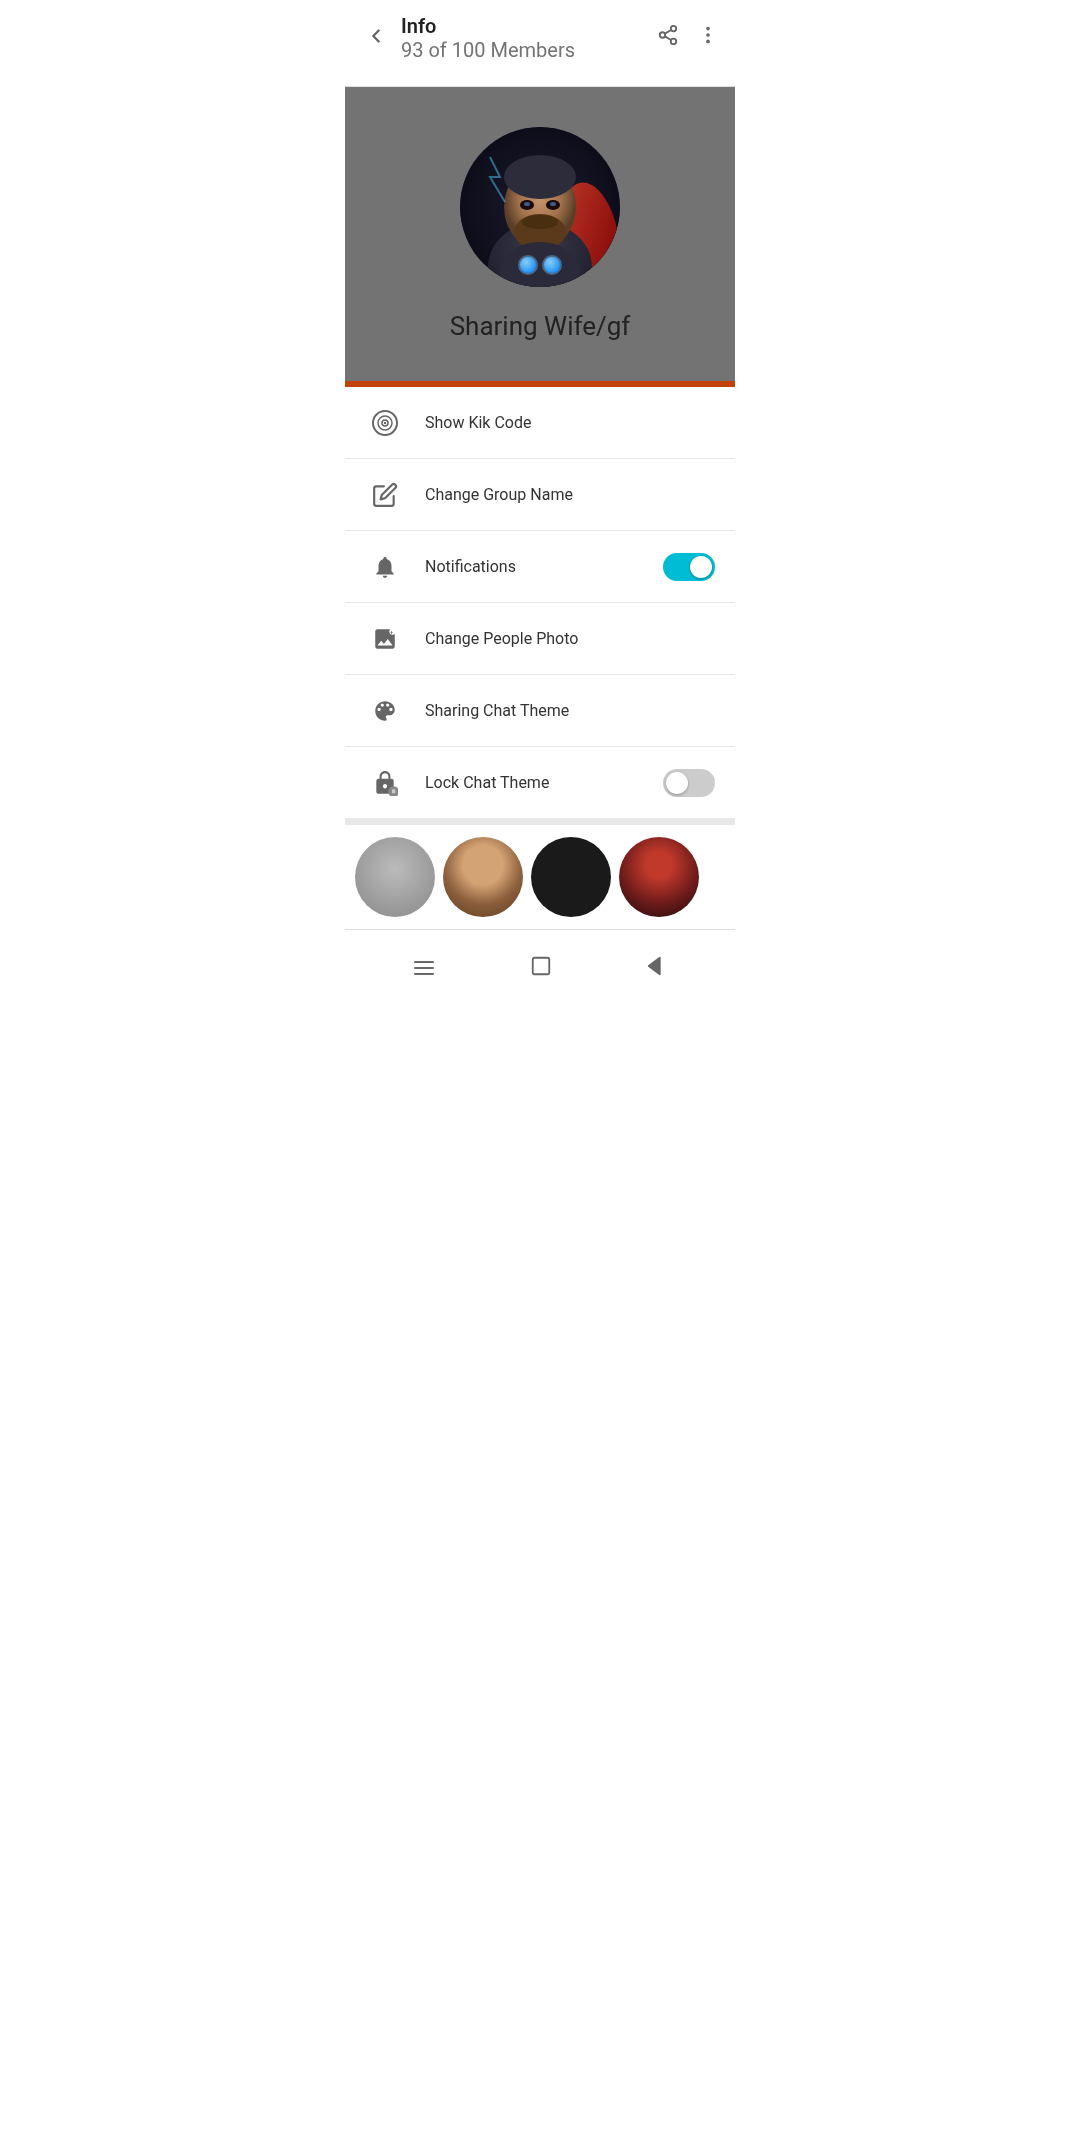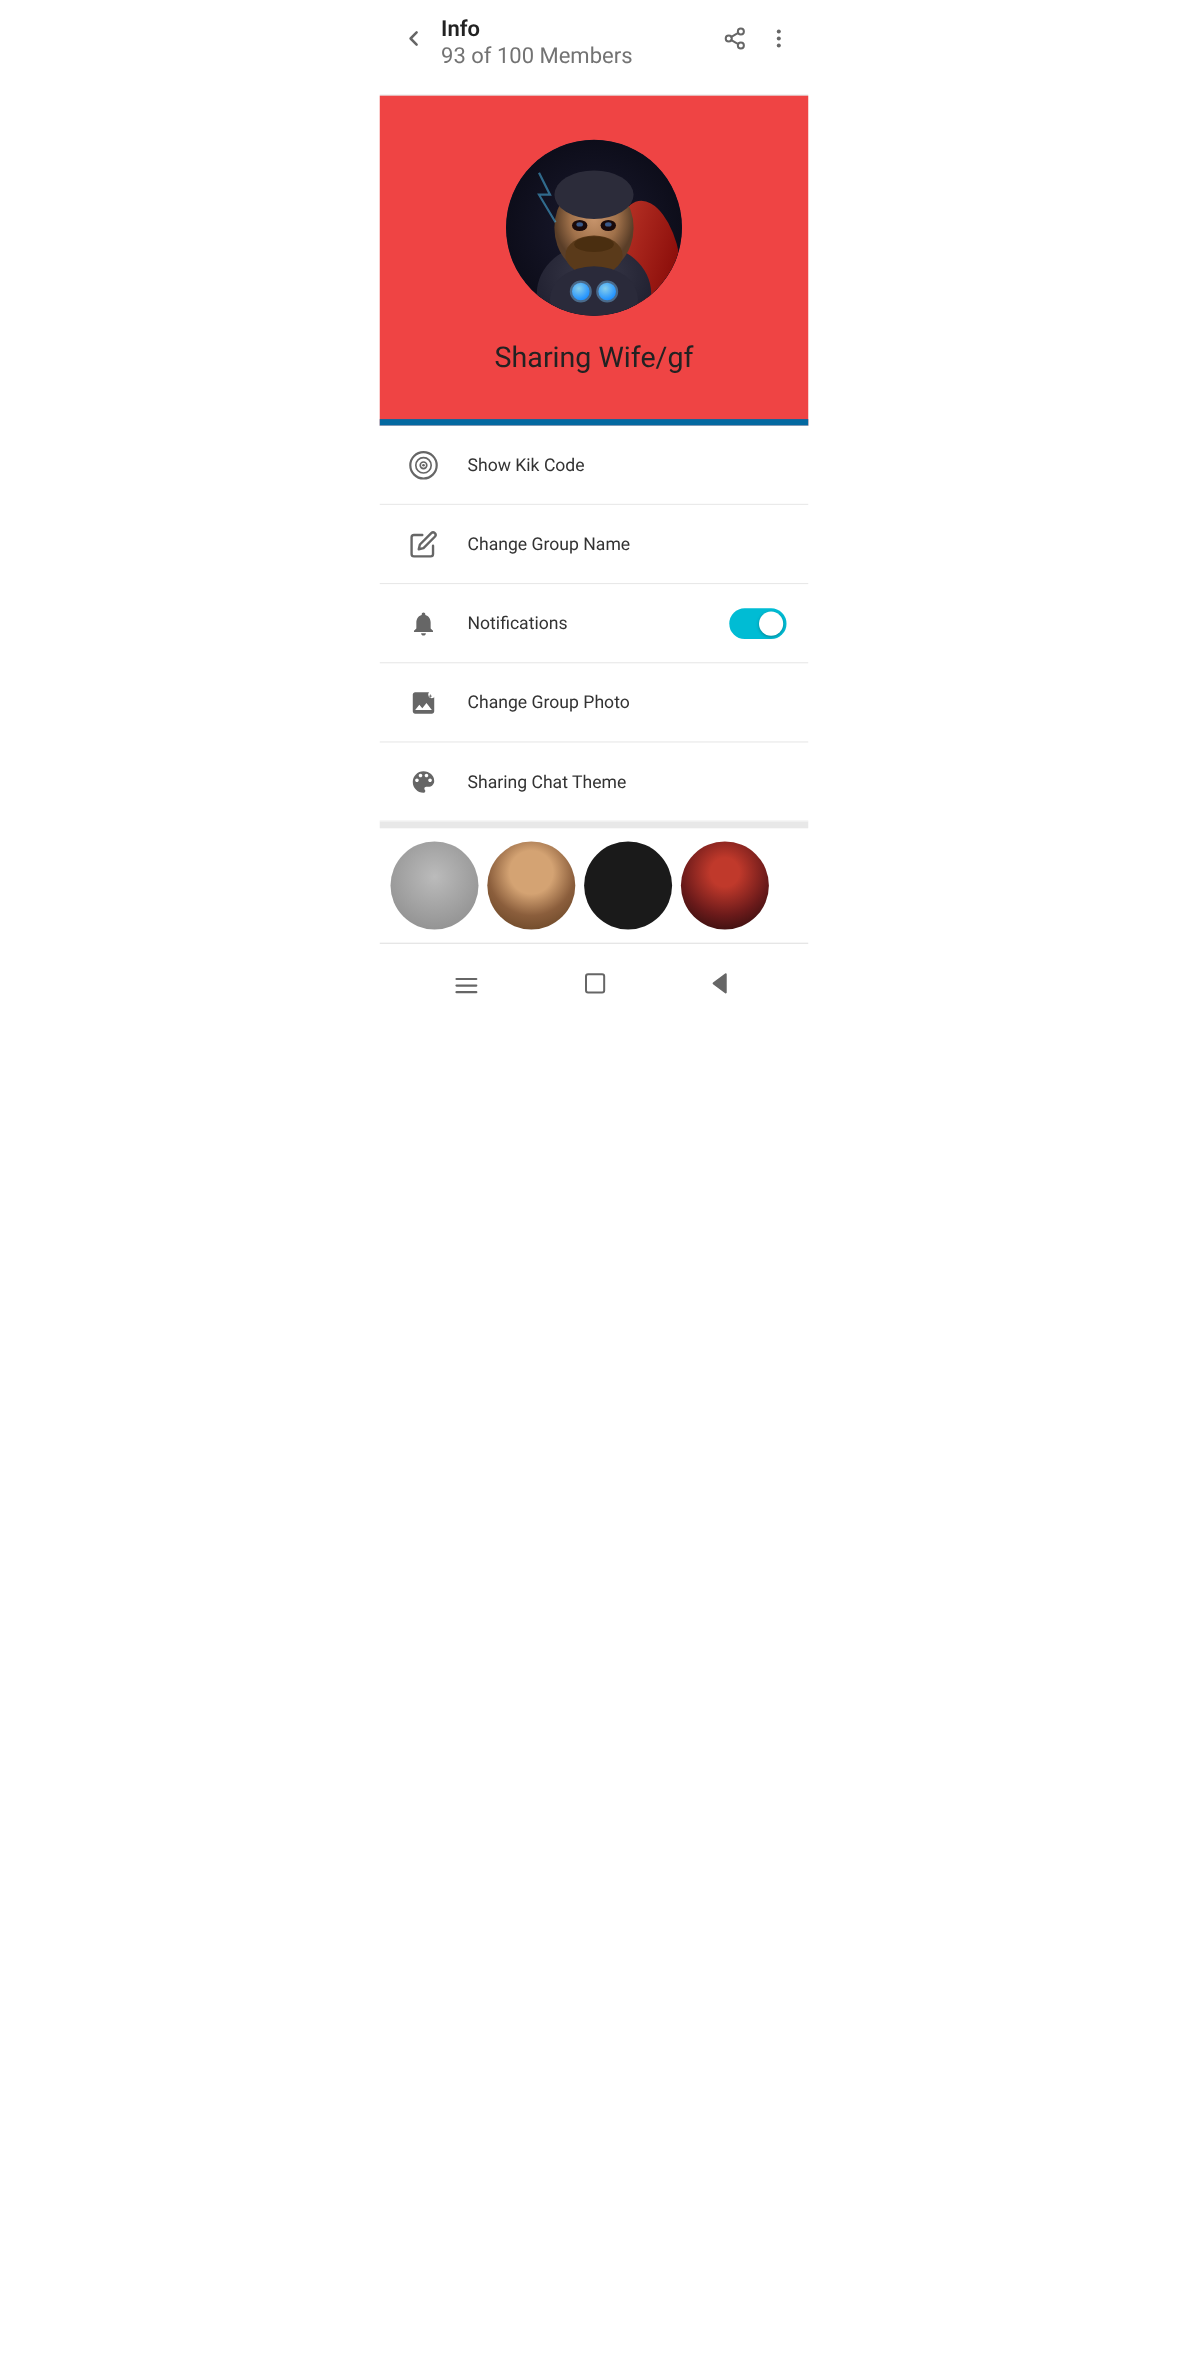--- a/index.html
+++ b/index.html
@@ -74,22 +74,22 @@
       background: none;
       border: none;
     }
 
     
     .profile-section {
       display: flex;
       flex-direction: column;
       align-items: center;
       padding: 40px 20px 40px 20px;
-      background: #ef4444;
-      border-bottom: 6px solid #0369a1;
+      background: #737373;
+      border-bottom: 6px solid #c2410c;
     }
 
     .avatar-container {
       width: 160px;
       height: 160px;
       border-radius: 50%;
       overflow: hidden;
       margin-bottom: 24px;
       background: #1a1a2e;
       display: flex;
@@ -376,32 +376,46 @@
   </div>
 
   <div class="menu-item">
     <div class="menu-icon">
       <svg width="26" height="26" viewBox="0 0 24 24" fill="#666">
         <path d="M21 19V5c0-1.1-.9-2-2-2H5c-1.1 0-2 .9-2 2v14c0 1.1.9 2 2 2h14c1.1 0 2-.9 2-2zM8.5 13.5l2.5 3.01L14.5 12l4.5 6H5l3.5-4.5z"></path>
         <circle cx="19" cy="5" r="3" fill="#fff"></circle>
         <text x="16.5" y="7.5" font-size="5" fill="#666" font-weight="bold">+</text>
       </svg>
     </div>
-    <span class="menu-label">Change Group Photo</span>
+    <span class="menu-label">Change People Photo</span>
   </div>
 
   <div class="menu-item">
     <div class="menu-icon">
       <svg width="26" height="26" viewBox="0 0 24 24" fill="#666">
         <path d="M12 3c-4.97 0-9 4.03-9 9s4.03 9 9 9c.83 0 1.5-.67 1.5-1.5 0-.39-.15-.74-.39-1.01-.23-.26-.38-.61-.38-.99 0-.83.67-1.5 1.5-1.5H16c2.76 0 5-2.24 5-5 0-4.42-4.03-8-9-8zm-5.5 9c-.83 0-1.5-.67-1.5-1.5S5.67 9 6.5 9 8 9.67 8 10.5 7.33 12 6.5 12zm3-4C8.67 8 8 7.33 8 6.5S8.67 5 9.5 5s1.5.67 1.5 1.5S10.33 8 9.5 8zm5 0c-.83 0-1.5-.67-1.5-1.5S13.67 5 14.5 5s1.5.67 1.5 1.5S15.33 8 14.5 8zm3 4c-.83 0-1.5-.67-1.5-1.5S16.67 9 17.5 9s1.5.67 1.5 1.5-.67 1.5-1.5 1.5z"></path>
       </svg>
     </div>
     <span class="menu-label">Sharing Chat Theme</span>
   </div>
 
+  <div class="menu-item">
+    <div class="menu-icon">
+      <svg width="26" height="26" viewBox="0 0 24 24" fill="#666">
+        <path d="M18 8h-1V6c0-2.76-2.24-5-5-5S7 3.24 7 6v2H6c-1.1 0-2 .9-2 2v10c0 1.1.9 2 2 2h12c1.1 0 2-.9 2-2V10c0-1.1-.9-2-2-2zm-6 9c-1.1 0-2-.9-2-2s.9-2 2-2 2 .9 2 2-.9 2-2 2zm3.1-9H8.9V6c0-1.71 1.39-3.1 3.1-3.1 1.71 0 3.1 1.39 3.1 3.1v2z"></path>
+        <circle cx="20" cy="20" r="5" fill="#888"></circle>
+        <path d="M20 17.5c-.83 0-1.5.67-1.5 1.5v2.5h3V19c0-.83-.67-1.5-1.5-1.5z" fill="#ccc"></path>
+      </svg>
+    </div>
+    <span class="menu-label">Lock Chat Theme</span>
+    <label class="toggle-container">
+      <input class="toggle-input" type="checkbox" style="">
+      <span class="toggle-slider"></span>
+    </label>
+  </div>
 
 
 
 </div>
 
 <div class="members-section">
   <div class="member-avatar" style="background: radial-gradient(circle at 50% 40%, #bbb, #888);"></div>
   <div class="member-avatar" style="background: radial-gradient(circle at 50% 35%, #d4a373 30%, #8b5e3c 60%, #5c3d1e 100%);"></div>
   <div class="member-avatar" style="background: #1a1a1a;"></div>
   <div class="member-avatar" style="background: radial-gradient(circle at 50% 35%, #c0392b 20%, #6b1a1a 60%, #1a0a0a 100%);"></div>

